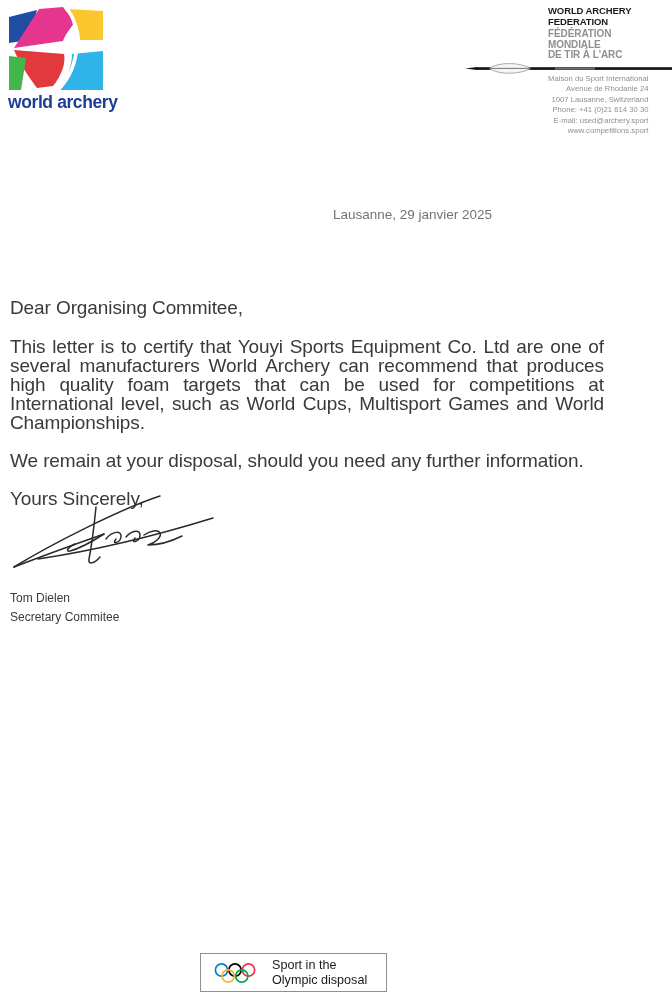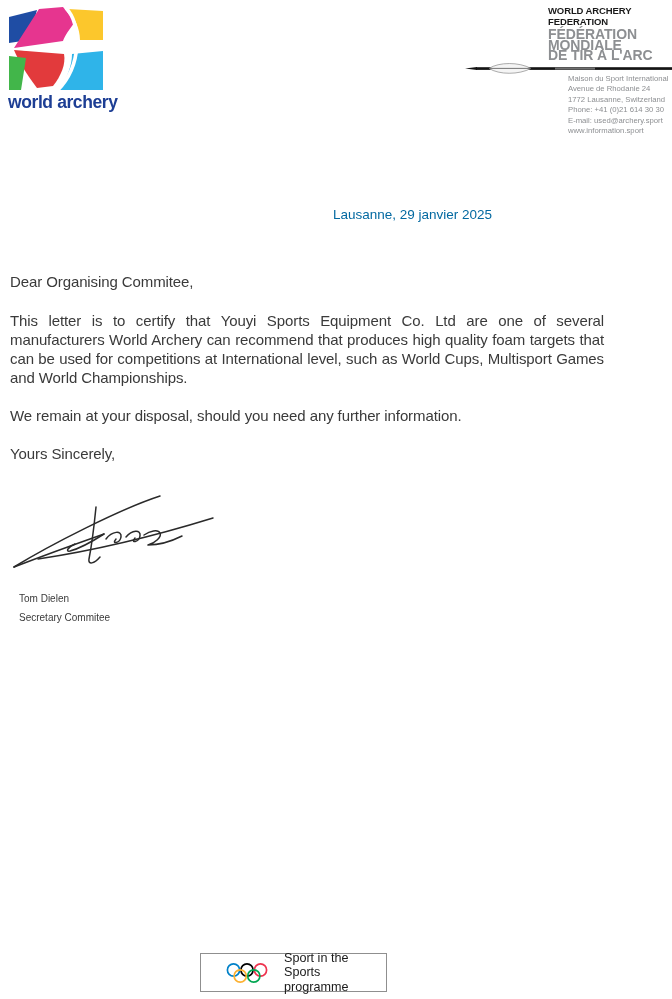--- a/index.html
+++ b/index.html
@@ -19,53 +19,53 @@
     font-size: 17.5px; font-weight: bold; letter-spacing: -0.4px;
     color: #1d3e94;
   }
   .org-en {
     position: absolute; left: 548px; top: 6px;
     font-size: 9.5px; font-weight: bold; line-height: 10.5px;
     color: #1a1a1a; letter-spacing: -0.1px;
   }
   .org-fr {
     position: absolute; left: 548px; top: 29px;
-    font-size: 14px; font-weight: bold; line-height: 10.5px;
+    font-size: 10px; font-weight: bold; line-height: 10.5px;
     color: #8d8f92; letter-spacing: -0.1px;
   }
   .arrow-svg { position: absolute; left: 455px; top: 61px; width: 217px; height: 15px; }
   .address {
-    position: absolute; left: 568px; top: 74px;
-    font-size: 7.7px; line-height: 10.4px; color: #8d8f92;
+    position: absolute; left: 548px; top: 74px;
+    font-size: 7.7px; line-height: 10.4px; color: #8d8f92; text-align: right;
   }
   
   .dateline {
     position: absolute; left: 333px; top: 207px;
-    font-size: 13.5px; color: #0369a1;
+    font-size: 13.5px; color: #737373;
   }
   .letter-body {
-    position: absolute; left: 10px; top: 272px; width: 594px;
-    font-size: 15px; line-height: 19px; color: #3a3a3a; letter-spacing: -0.1px;
+    position: absolute; left: 10px; top: 298px; width: 594px;
+    font-size: 19px; line-height: 19px; color: #3a3a3a; letter-spacing: -0.1px;
   }
   .letter-body p { margin: 0 0 19px 0; }
   .letter-body p.salutation { margin-bottom: 20px; }
   .letter-body p.justified { text-align: justify; }
   .company-bold { font-weight: normal; }
   .signature-svg { position: absolute; left: 8px; top: 487px; width: 208px; height: 90px; }
   .signer {
-    position: absolute; left: 19px; top: 589px;
-    font-size: 10px; line-height: 19px; color: #3a3a3a;
+    position: absolute; left: 10px; top: 589px;
+    font-size: 12px; line-height: 19px; color: #3a3a3a;
   }
   
   .olympic-badge {
     position: absolute; left: 200px; top: 953px;
     width: 187px; height: 39px;
     border: 1.2px solid #8f8f8f; border-radius: 0;
     display: flex; align-items: center; gap: 9px;
-    padding-left: 24px; background: #ffffff;
+    padding-left: 12px; background: #ffffff;
   }
   .rings-svg { width: 50px; height: 26px; flex: 0 0 auto; }
   .badge-text { font-size: 12.6px; line-height: 14.5px; color: #1a1a1a; }
 </style>
 </head>
 <body>
 
 <div class="page">
 
   <svg class="logo-svg" viewBox="0 0 96 86" aria-hidden="true">
@@ -103,24 +103,24 @@
     <polygon points="10,7.5 22,5.9 22,9.1" fill="#141414"></polygon>
     <rect x="21" y="6.2" width="196" height="2.7" fill="#141414"></rect>
     <rect x="100" y="6.5" width="40" height="2.1" fill="#6f6f6f"></rect>
     <path d="M34,7.4 C44,0.9 64,0.9 76,7.4 C64,13.9 44,13.9 34,7.4 Z" fill="#f5f5f5" stroke="#8a8a8a" stroke-width="0.7"></path>
     <line x1="34" y1="7.4" x2="76" y2="7.4" stroke="#555555" stroke-width="0.8"></line>
   </svg>
 
   <div class="address">
     <div>Maison du Sport International</div>
     <div>Avenue de Rhodanie 24</div>
-    <div>1772 Lausanne, Switzerland</div>
+    <div>1007 Lausanne, Switzerland</div>
     <div>Phone: +41 (0)21 614 30 30</div>
     <div>E-mail: used@archery.sport</div>
-    <div>www.information.sport</div>
+    <div>www.competitions.sport</div>
   </div>
 
   <div class="dateline">Lausanne, 29 janvier 2025</div>
 
   <div class="letter-body">
     <p class="salutation">Dear Organising Commitee,</p>
     <p class="justified"><span>This letter is to certify that </span><span class="company-bold">Youyi Sports Equipment Co. Ltd</span><span> are one of several manufacturers World Archery can recommend that produces high quality foam targets that can be used for competitions at International level, such as World Cups, Multisport Games and World Championships.</span></p>
     <p>We remain at your disposal, should you need any further information.</p>
     <p>Yours Sincerely,</p>
   </div>
@@ -148,17 +148,17 @@
       <g fill="none" stroke-width="1.7">
         <circle cx="8.5" cy="10" r="6.1" stroke="#0081c8"></circle>
         <circle cx="22" cy="10" r="6.1" stroke="#000000"></circle>
         <circle cx="35.5" cy="10" r="6.1" stroke="#ee334e"></circle>
         <circle cx="15.2" cy="16" r="6.1" stroke="#fcb131"></circle>
         <circle cx="28.8" cy="16" r="6.1" stroke="#00a651"></circle>
       </g>
     </svg>
     <div class="badge-text">
       <div>Sport in the</div>
-      <div>Sports programme</div>
+      <div>Olympic disposal</div>
     </div>
   </div>
 
 </div>
 
 </body></html>

